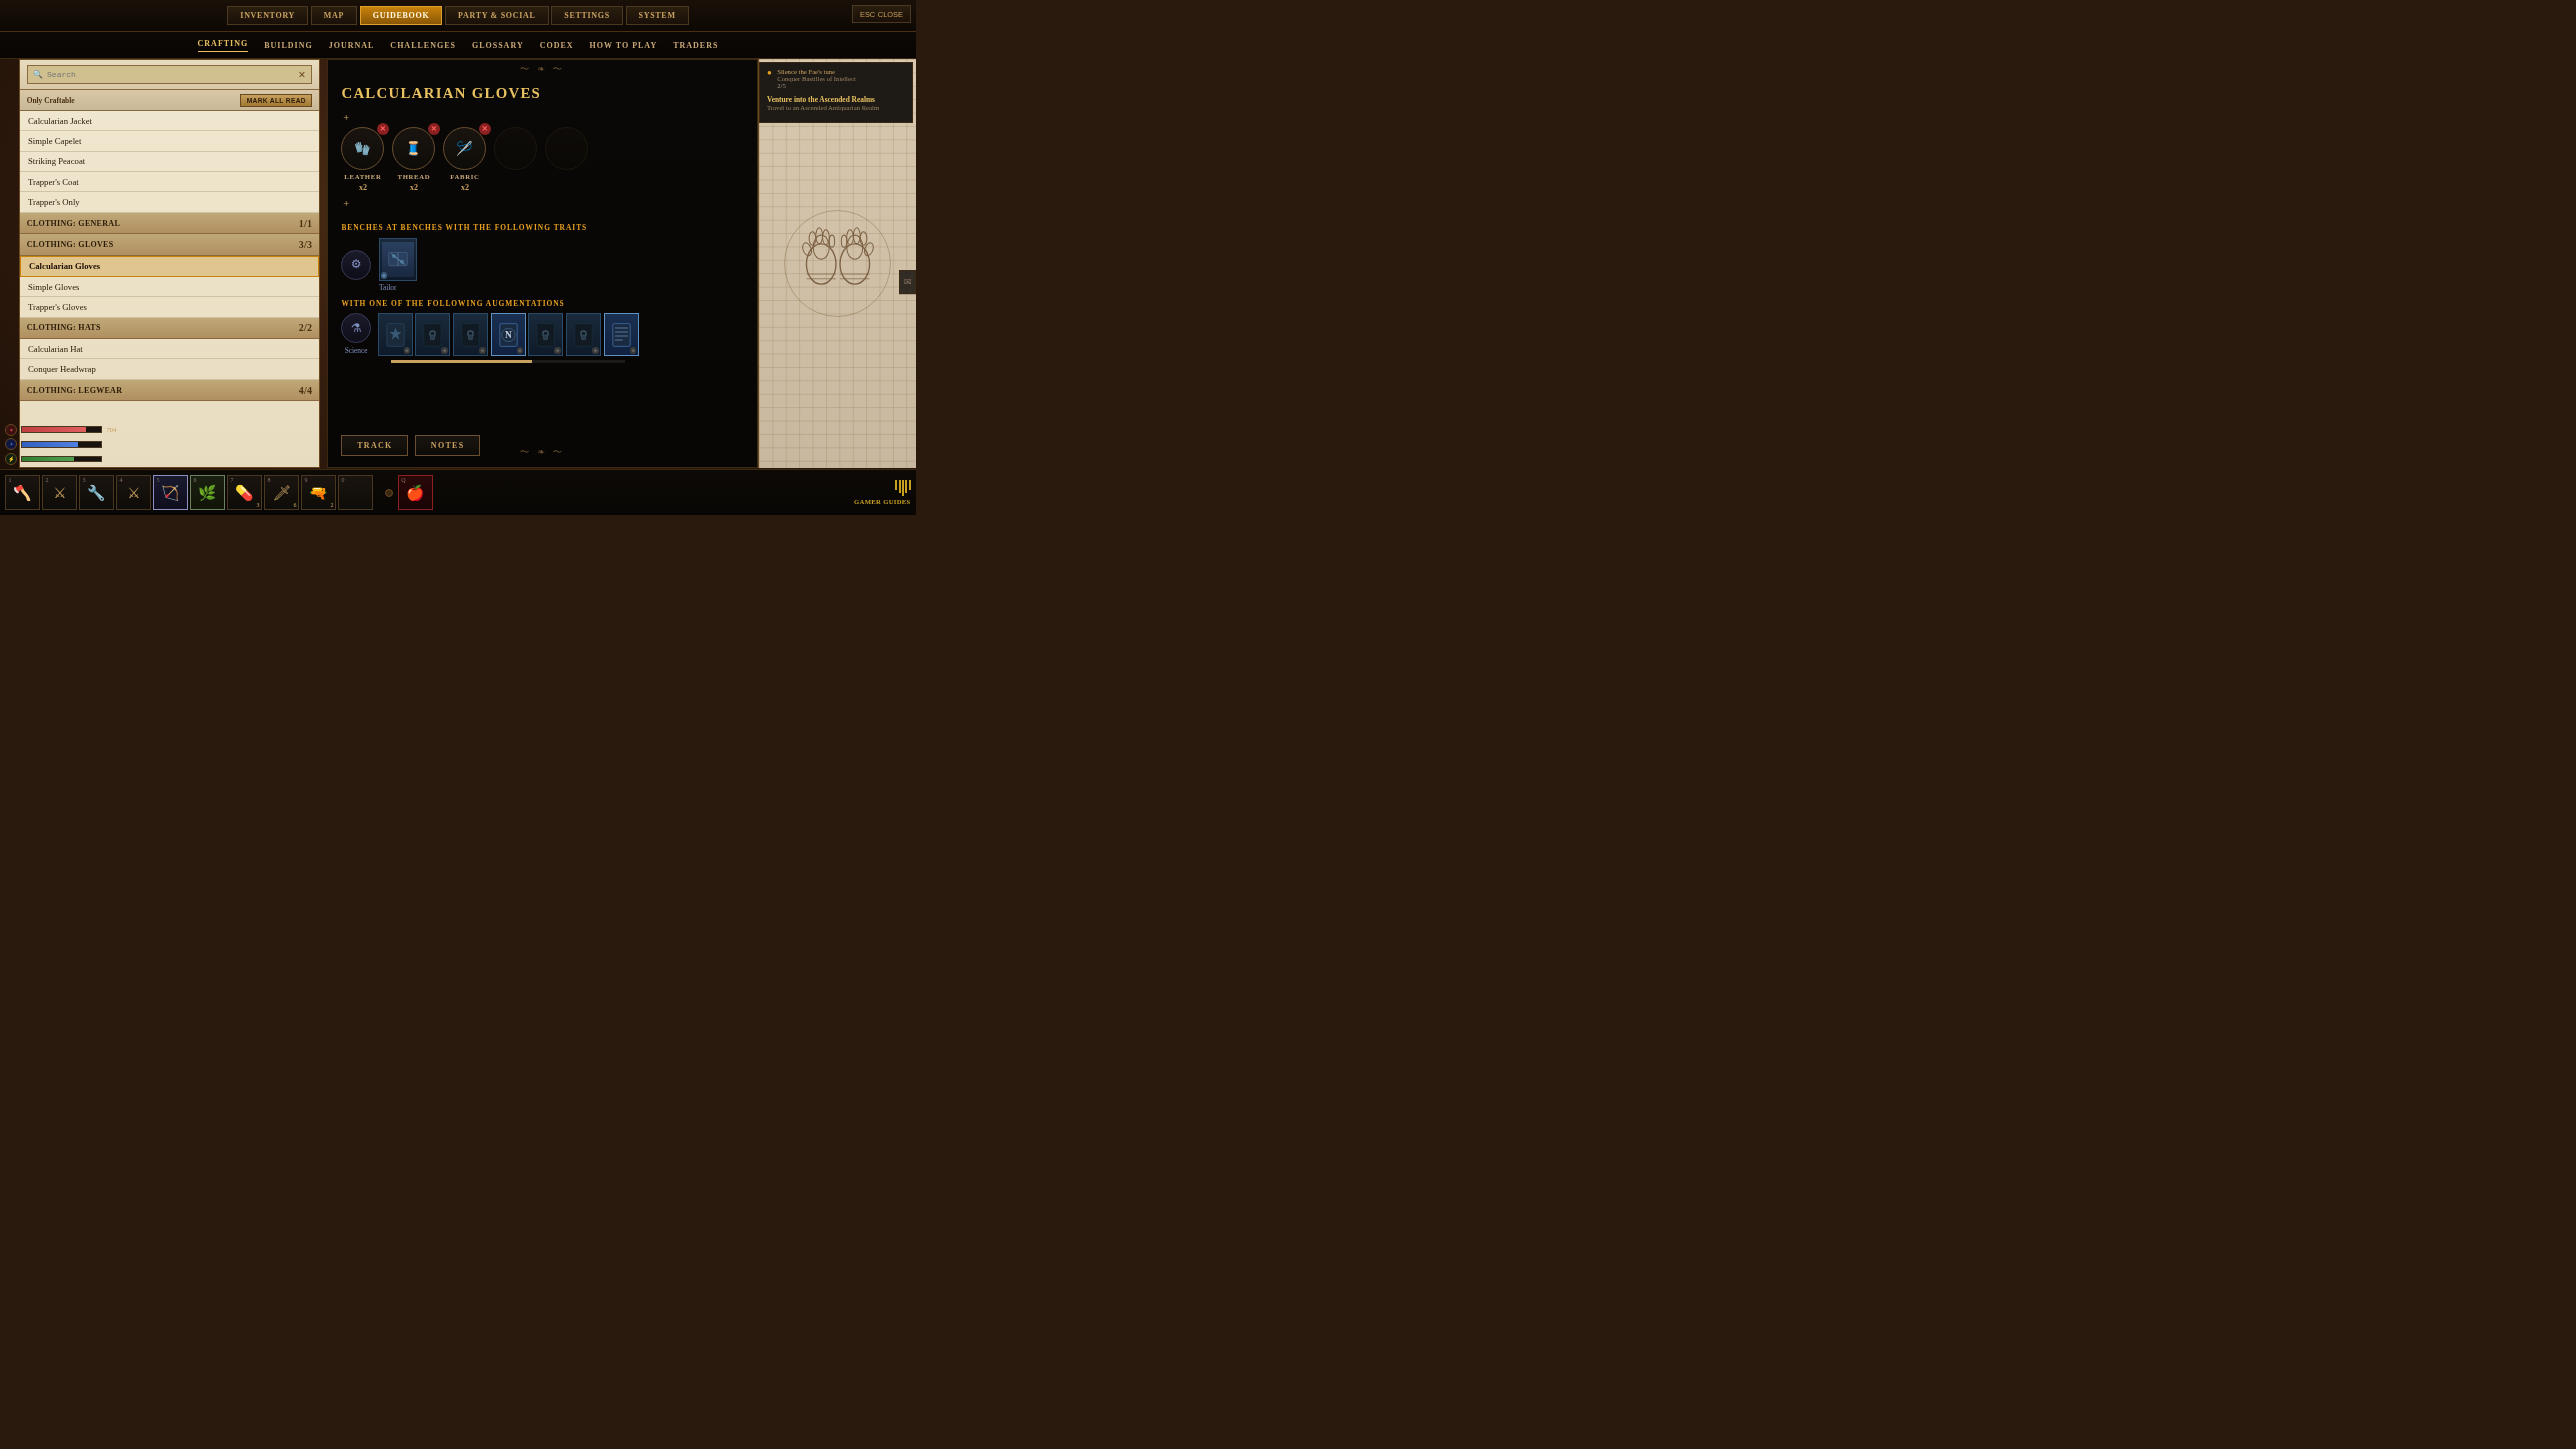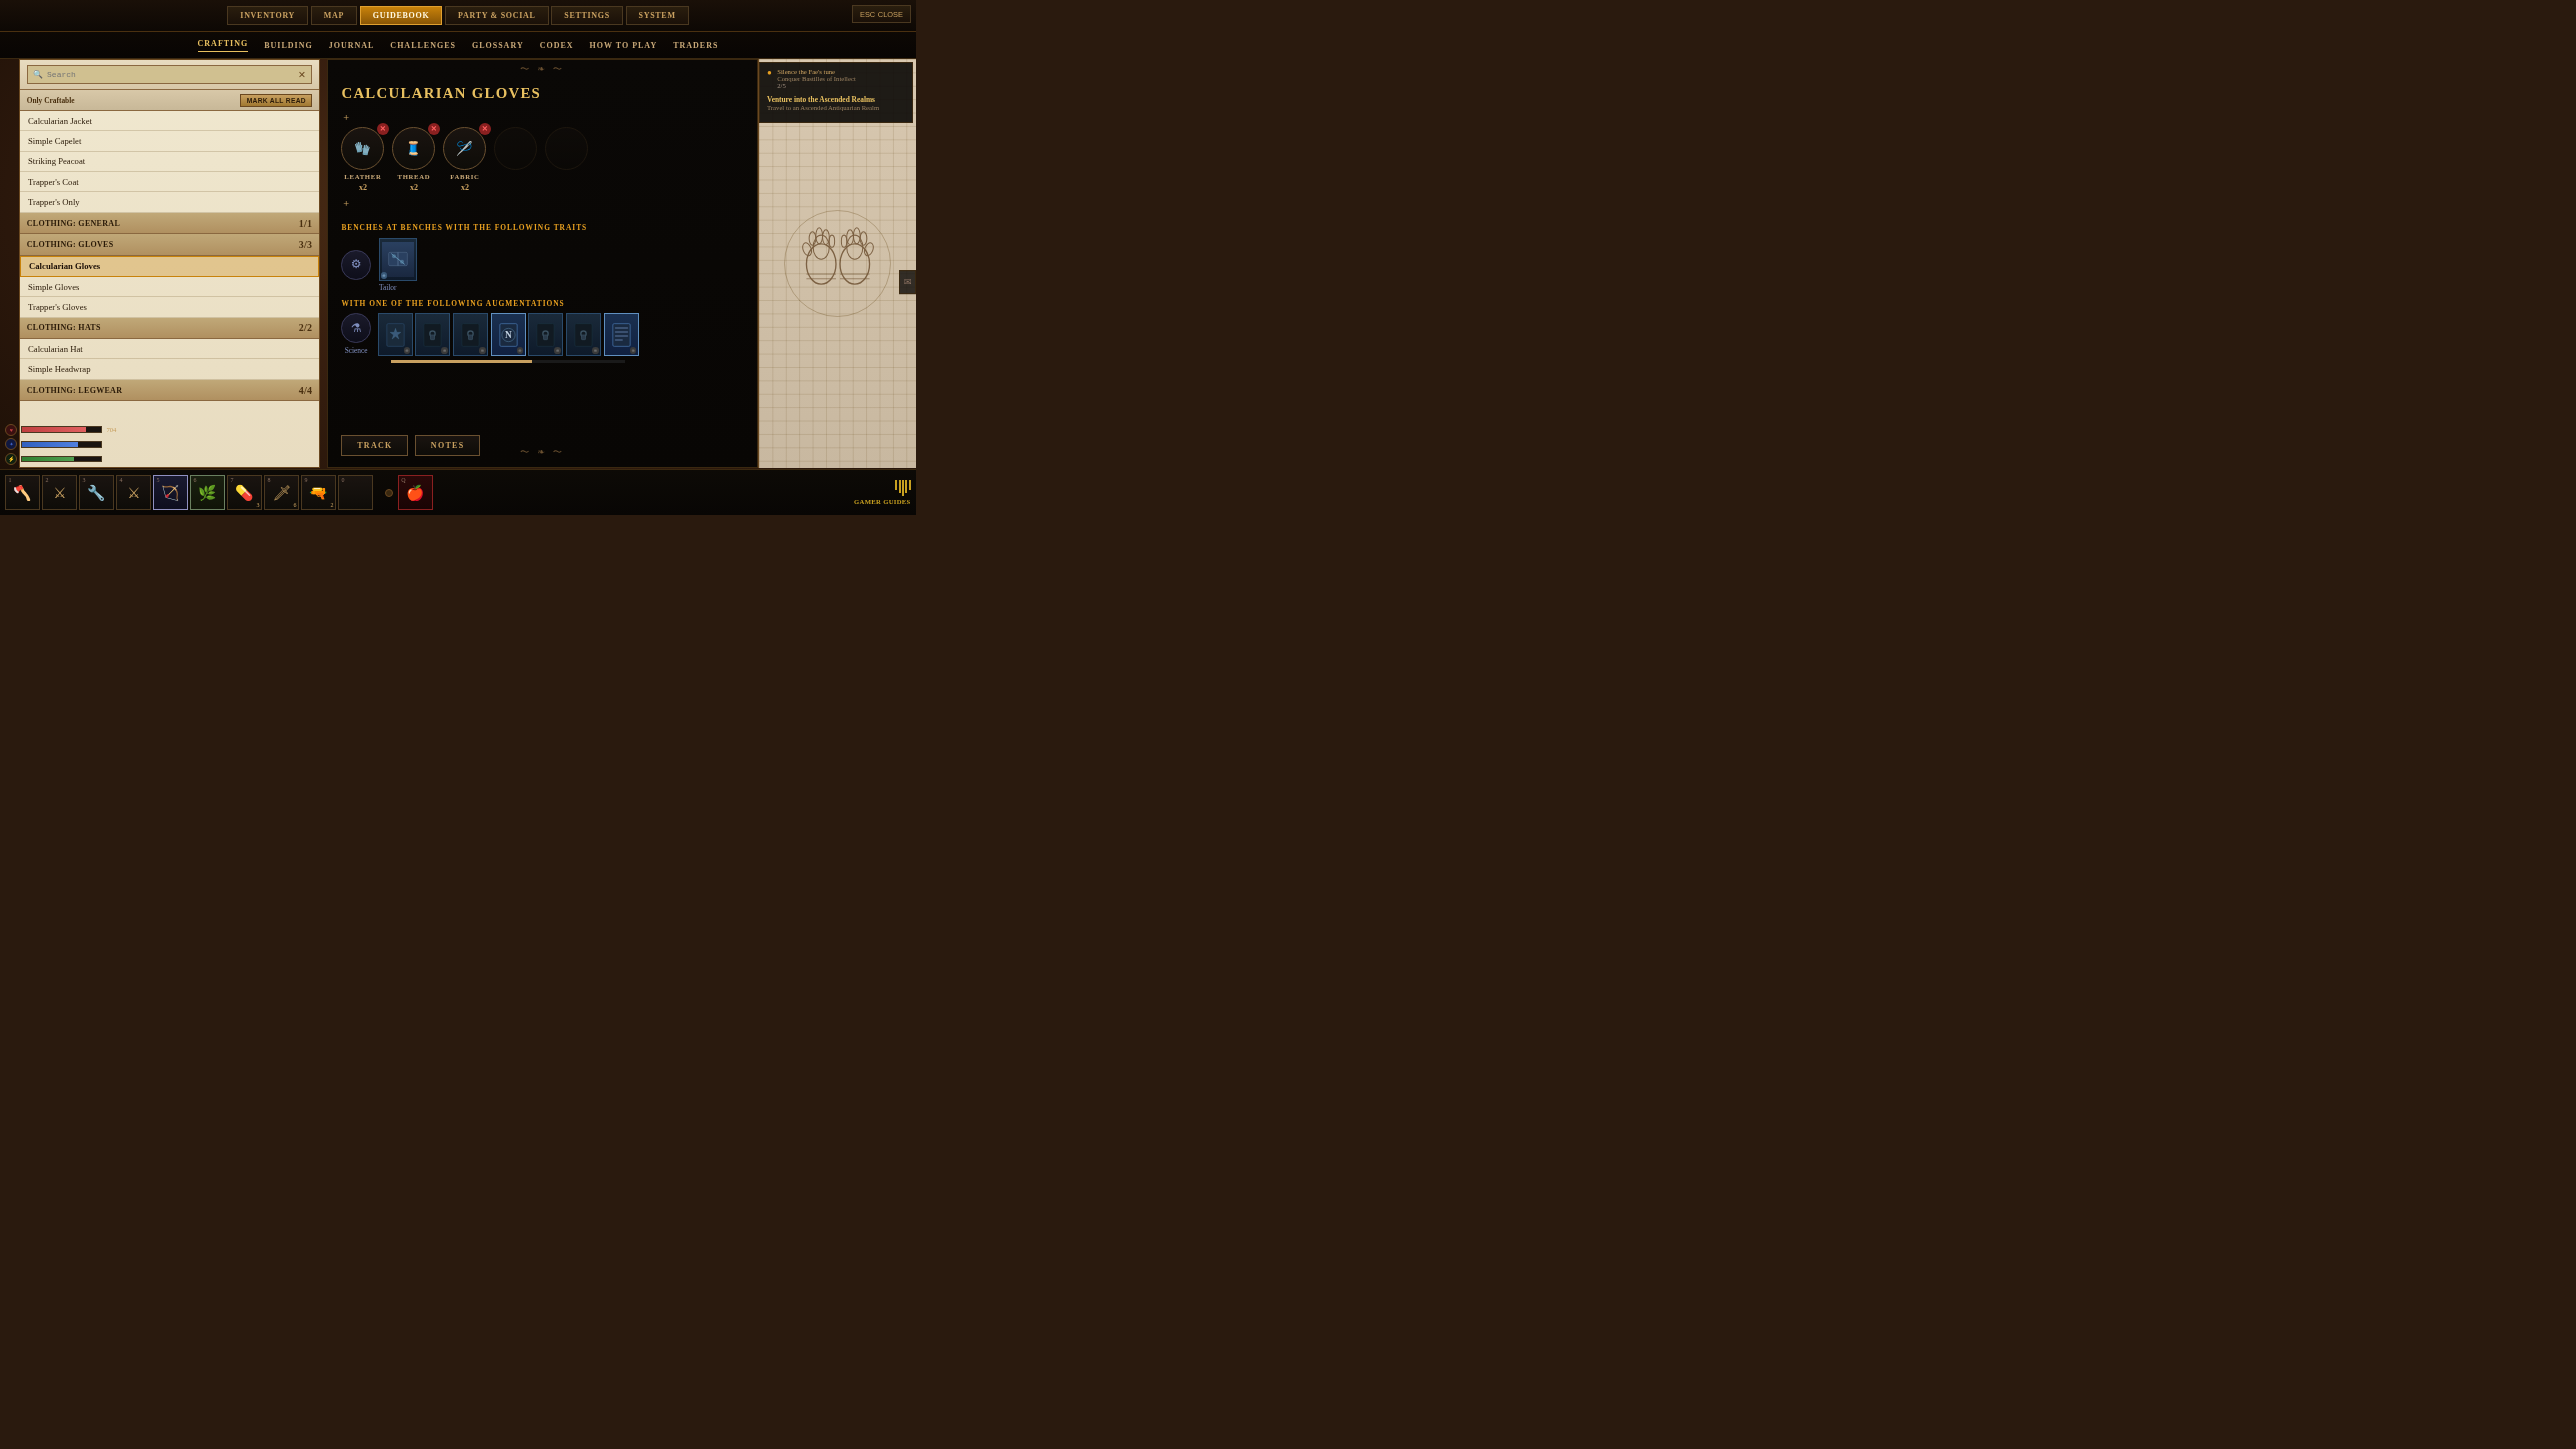--- a/index.html
+++ b/index.html
@@ -825,21 +825,21 @@
     </div>
     <div class="list-item selected">Calcularian Gloves</div>
     <div class="list-item">Simple Gloves</div>
     <div class="list-item">Trapper's Gloves</div>
 
     <div class="category-header">
       <span>CLOTHING: HATS</span>
       <span class="category-count">2/2</span>
     </div>
     <div class="list-item">Calcularian Hat</div>
-    <div class="list-item">Simple Headwrap</div>
+    <div class="list-item">Conquer Headwrap</div>
 
     <div class="category-header">
       <span>CLOTHING: LEGWEAR</span>
       <span class="category-count">4/4</span>
     </div>
   </div>
 </div>
 
 <div class="main-content">
   <div class="scroll-ornament">〜 ❧ 〜</div>

